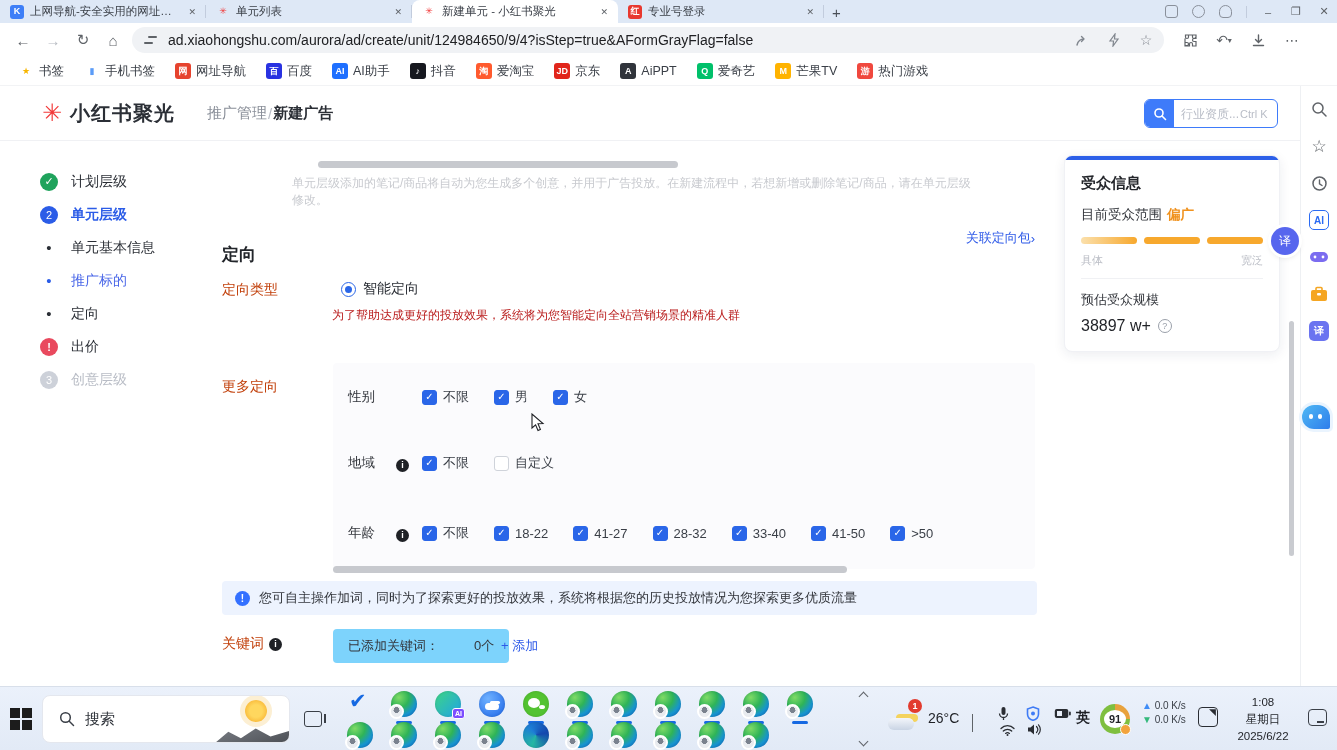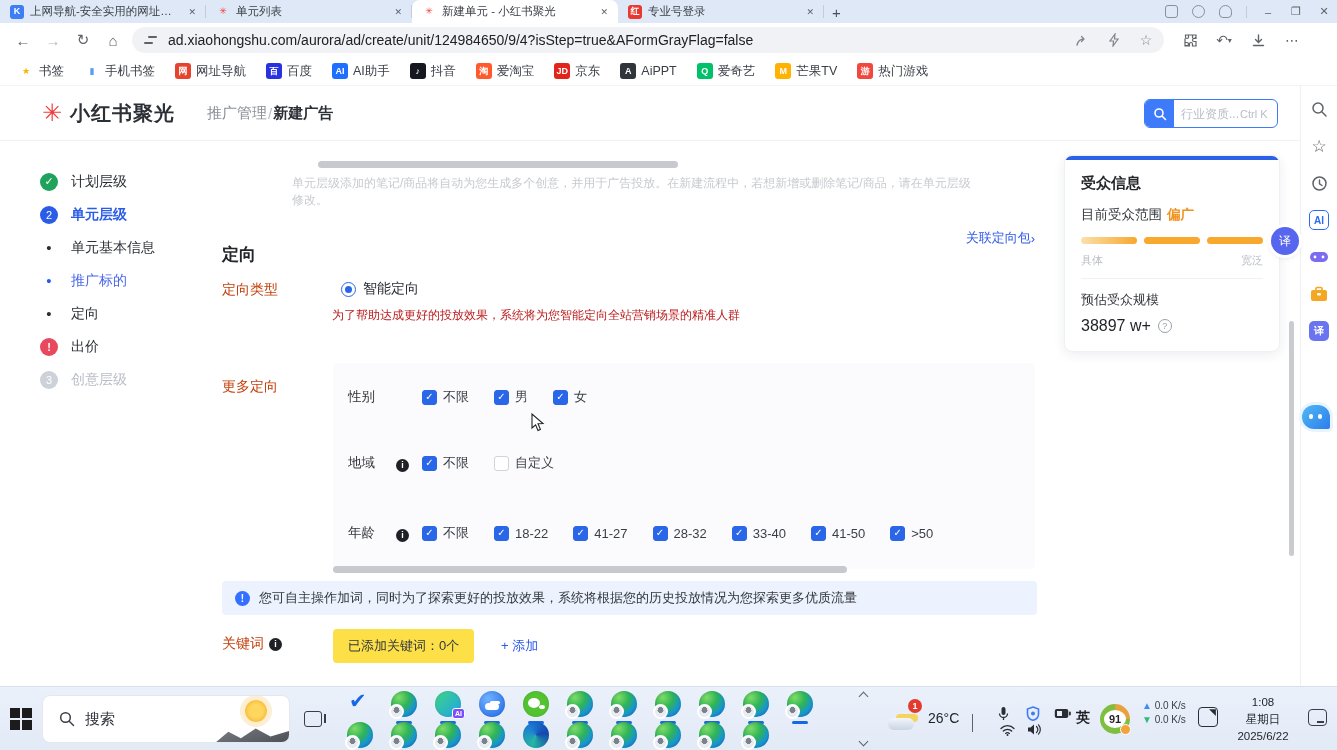--- a/index.html
+++ b/index.html
@@ -91,21 +91,21 @@
   .cb i { font-style:normal; font-size:10px; color:#fff; display:none; line-height:1; }
   .cb.on { background:#2A66E8; border-color:#2A66E8; }
   .cb.on i { display:block; }
   .opt-label { font-size:13px; color:#3A3F47; }
   .t-row.gender { margin-bottom:26px; } .t-row.region { margin-bottom:30px; }
   .hbar-bottom { left:128px; top:425px; width:514px; }
   .banner { position:absolute; left:17px; top:440px; width:815px; height:34px; background:#EDF3FE; border-radius:4px; display:flex; align-items:center; padding-left:13px; gap:9px; }
   .banner-ic { width:15px; height:15px; border-radius:50%; background:#3370FF; color:#fff; font-size:10px; font-weight:700; display:flex; align-items:center; justify-content:center; flex:none; }
   .banner-text { font-size:13px; color:#33363C; }
   .kw-label-wrap { position:absolute; left:17px; top:494px; display:flex; align-items:center; gap:5px; }
-  .kw-box { position:absolute; left:128px; top:488px; background:#fde047; border-radius:4px; padding:8px 15px; font-size:13px; color:#33363C; display:flex; }
+  .kw-box { position:absolute; left:128px; top:488px; background:#7dd3fc; border-radius:4px; padding:8px 15px; font-size:13px; color:#33363C; display:flex;gap:35px; }
   .kw-add { position:absolute; left:296px; top:496px; font-size:13px; color:#2E5AE8; cursor:pointer; }
 
   .cursor { position:absolute; left:326px; top:272px; z-index:5; }
 
   
   .aud-card { position:absolute; left:1064px; top:14px; width:216px; background:#fff; border:1px solid #F0F1F5; border-radius:8px; box-shadow:0 3px 12px rgba(30,40,80,.08); overflow:hidden; }
   .aud-top { height:4px; background:#2C5FE8; }
   .aud-body { padding:14px 16px 16px; }
   .aud-title { font-size:15px; font-weight:700; color:#24262B; }
   .aud-range { margin-top:13px; font-size:13.5px; color:#33363C; }

